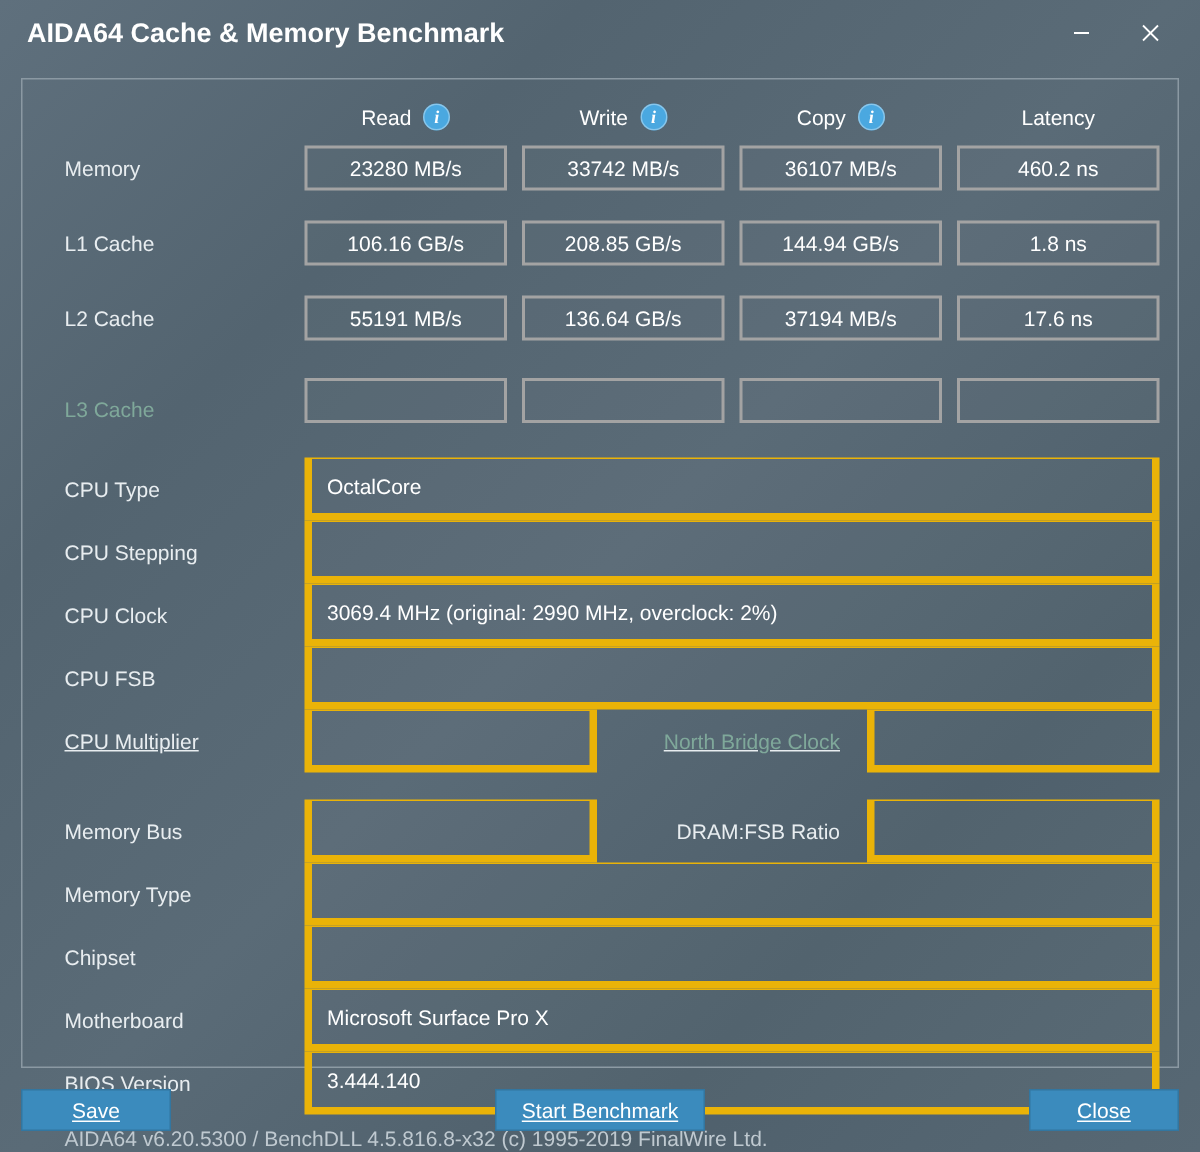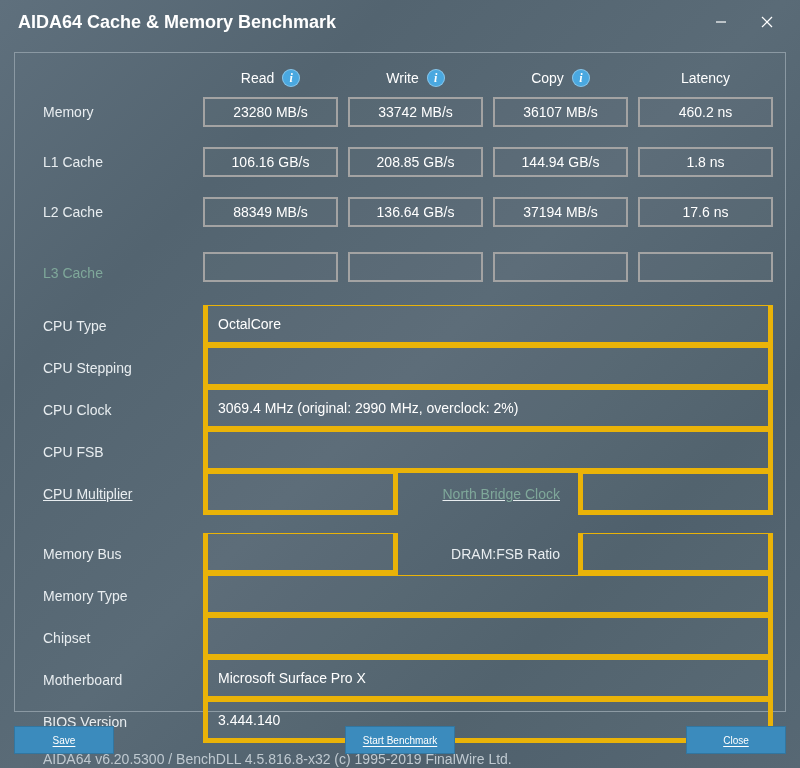--- a/index.html
+++ b/index.html
@@ -64,21 +64,21 @@
     text-align: left; color: #bfc9d0; font-size: 14px; padding: 8px 4px 0 0;
   }
   .bottom-bar {
     position: absolute; left: 14px; right: 14px; bottom: 12px; height: 32px;
     display: flex; justify-content: space-between; align-items: center;
   }
   .btn {
     min-width: 100px; height: 28px; padding: 0 18px;
     background: #3b8bbd; color: #ffffff; border: none;
     display: inline-flex; align-items: center; justify-content: center;
-    font-size: 10px; text-decoration: underline; text-underline-offset: 2px;
+    font-size: 14px; text-decoration: underline; text-underline-offset: 2px;
     box-shadow: 0 0 0 1px rgba(0,0,0,.15) inset;
   }
 </style>
 </head>
 <body>
 
 <div class="titlebar">
   <div class="title">AIDA64 Cache &amp; Memory Benchmark</div>
   <div class="win-controls">
     <div class="win-btn">
@@ -129,21 +129,21 @@
     <div class="row-label">L1 Cache</div>
     <div class="cell">106.16 GB/s</div>
     <div class="cell">208.85 GB/s</div>
     <div class="cell">144.94 GB/s</div>
     <div class="cell">1.8 ns</div>
   </div>
   <div class="spacer-row"></div>
 
   <div class="grid5">
     <div class="row-label">L2 Cache</div>
-    <div class="cell">88349 MB/s</div>
+    <div class="cell">55191 MB/s</div>
     <div class="cell">136.64 GB/s</div>
     <div class="cell">37194 MB/s</div>
     <div class="cell">17.6 ns</div>
   </div>
   <div class="spacer-row"></div>
 
   <div class="grid5">
     <div class="row-label disabled">L3 Cache</div>
     <div class="cell"></div>
     <div class="cell"></div>

